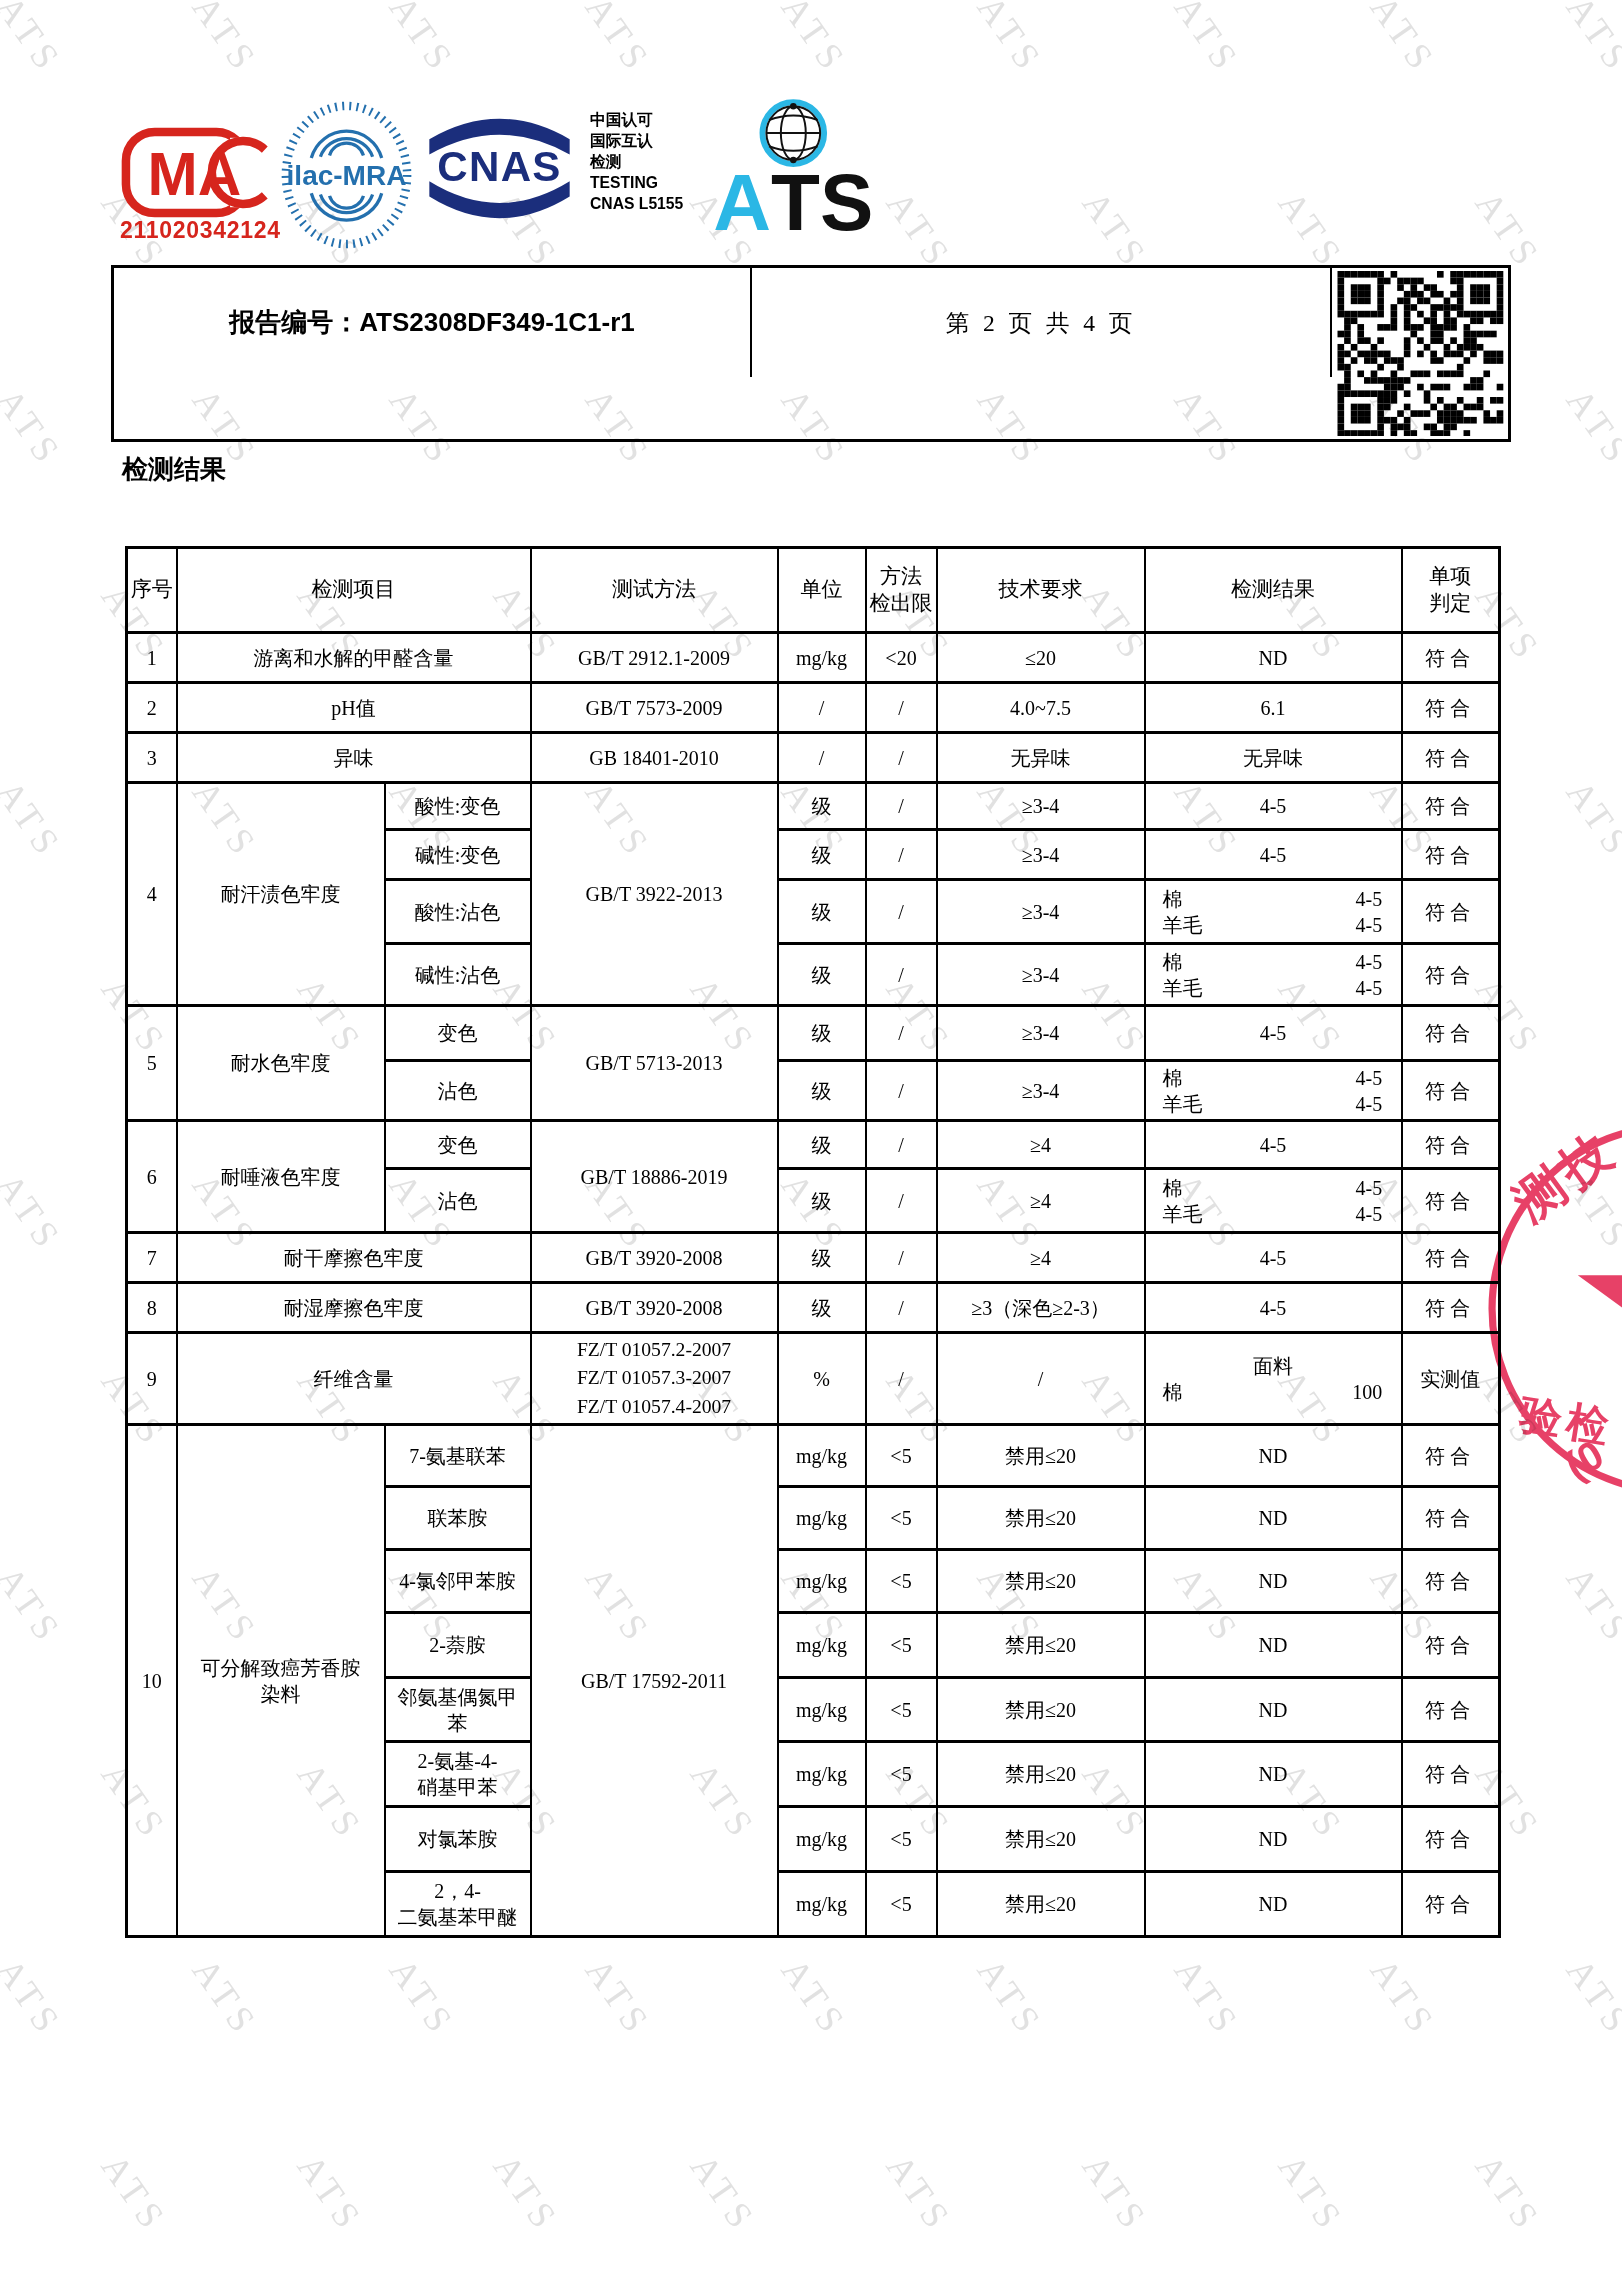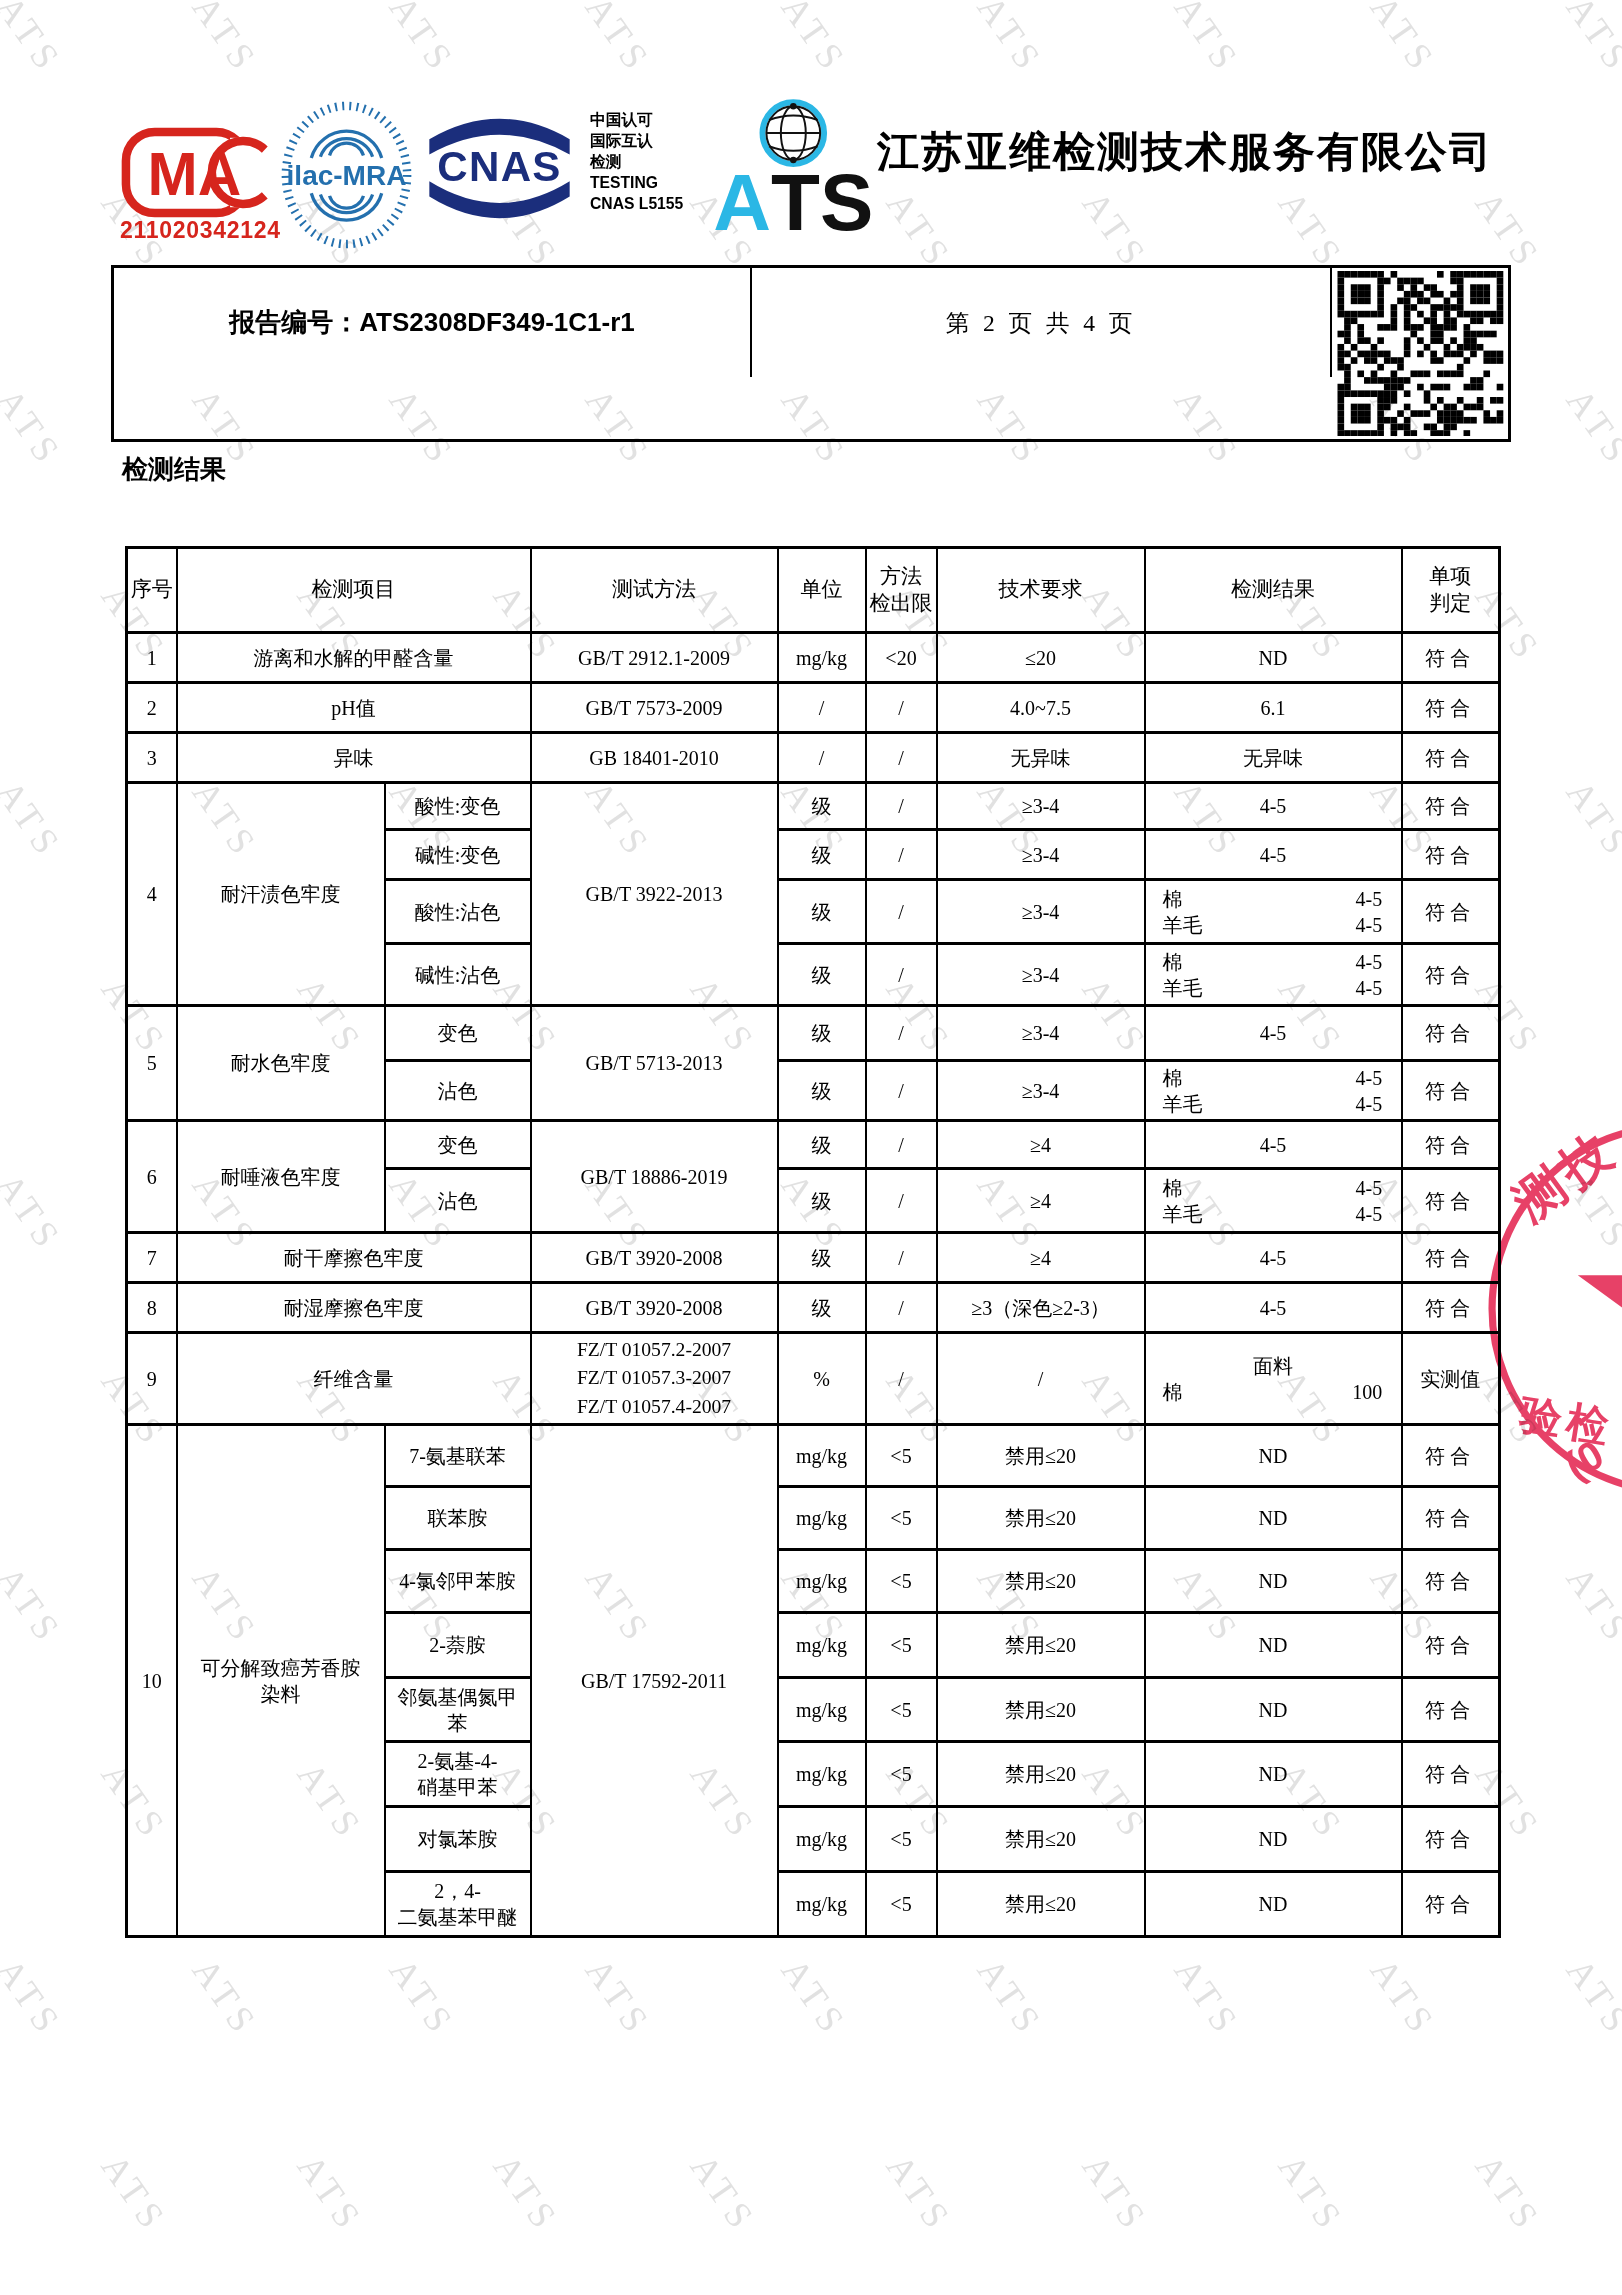--- a/index.html
+++ b/index.html
@@ -198,21 +198,20 @@
     <ellipse cx="130" cy="52" rx="19" ry="41" fill="none" stroke="#111111" stroke-width="3"></ellipse>
     <line x1="89" y1="52" x2="171" y2="52" stroke="#111111" stroke-width="3"></line>
     <path d="M93,32 Q130,18 167,32" fill="none" stroke="#111111" stroke-width="3"></path>
     <path d="M93,72 Q130,86 167,72" fill="none" stroke="#111111" stroke-width="3"></path>
     <circle cx="130" cy="11" r="5" fill="#111111"></circle>
     <circle cx="130" cy="93" r="5" fill="#111111"></circle>
     <text x="8" y="200" font-size="122" font-weight="bold" font-family="Liberation Sans, sans-serif" fill="#2bb7e5">A</text>
     <text x="96" y="200" font-size="122" font-weight="bold" font-family="Liberation Sans, sans-serif" fill="#111111">TS</text>
   </svg>
 
-  <div class="co-cn">江苏亚维检测技术服务有限公司</div>
 
   <div class="rbox">
     <div class="rb-qr">
       <svg viewBox="0 0 275 275" preserveAspectRatio="xMidYMid meet" fill="#000">
           <rect x="0" y="0" width="11" height="11"></rect>
           <rect x="11" y="0" width="11" height="11"></rect>
           <rect x="22" y="0" width="11" height="11"></rect>
           <rect x="33" y="0" width="11" height="11"></rect>
           <rect x="44" y="0" width="11" height="11"></rect>
           <rect x="55" y="0" width="11" height="11"></rect>

